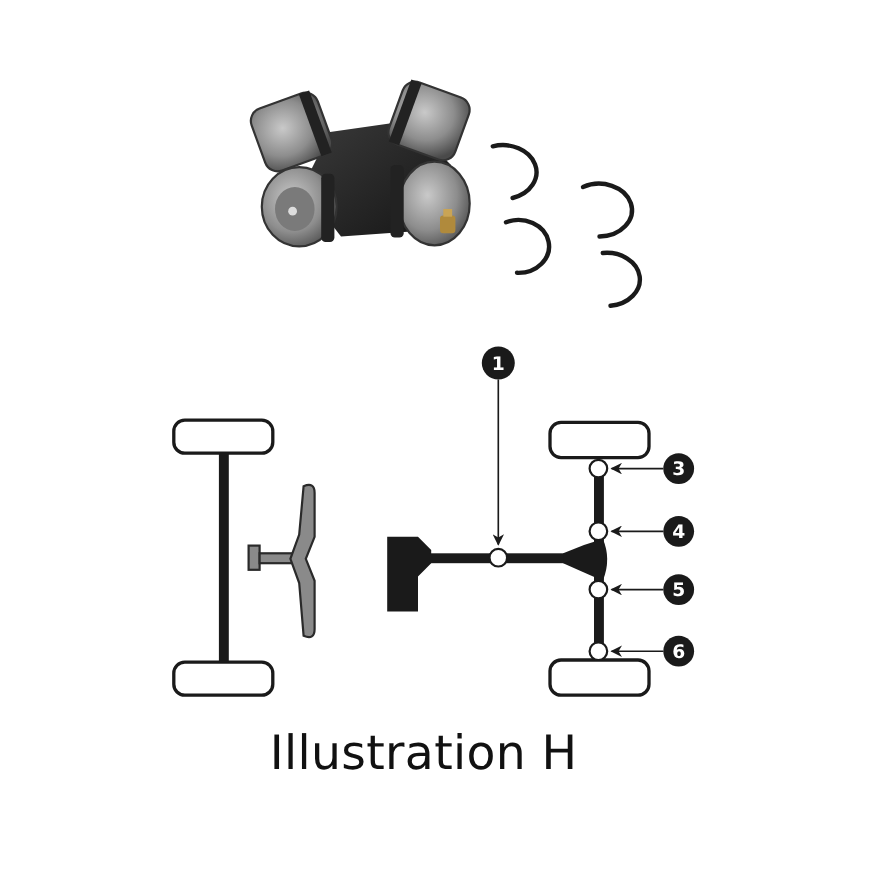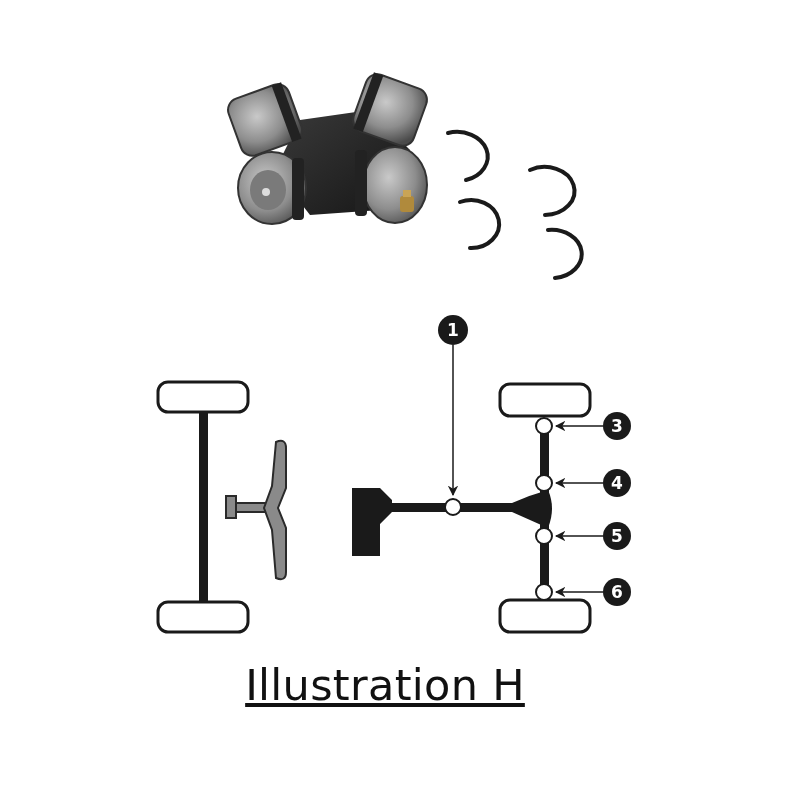--- a/index.html
+++ b/index.html
@@ -1,18 +1,18 @@
 <!DOCTYPE html>
 <html><head>
 <meta charset="utf-8">
 <style>
   html,body{margin:0;padding:0;background:#ffffff;}
   body{width:800px;height:800px;position:relative;overflow:hidden;font-family:"DejaVu Sans","Liberation Sans",sans-serif;}
   #stage{position:absolute;left:0;top:0;width:800px;height:800px;}
-  .caption{position:absolute;left:0;top:660px;width:770px;text-align:center;font-family:"DejaVu Sans",sans-serif;font-size:43px;color:#111;letter-spacing:0.3px;text-decoration:underline;}
+  .caption{position:absolute;left:0;top:660px;width:770px;text-align:center;font-family:"DejaVu Sans",sans-serif;font-size:43px;color:#111;letter-spacing:0.3px;}
   .num{font-family:"DejaVu Sans",sans-serif;font-weight:bold;font-size:17px;fill:#ffffff;}
 </style>
 </head>
 <body>
 
 <div id="stage">
 <svg width="800" height="800" viewBox="0 0 800 800" xmlns="http://www.w3.org/2000/svg">
   <defs>
     <radialGradient id="capg" cx="40%" cy="40%" r="70%">
       <stop offset="0%" stop-color="#c9c9c9"></stop>

